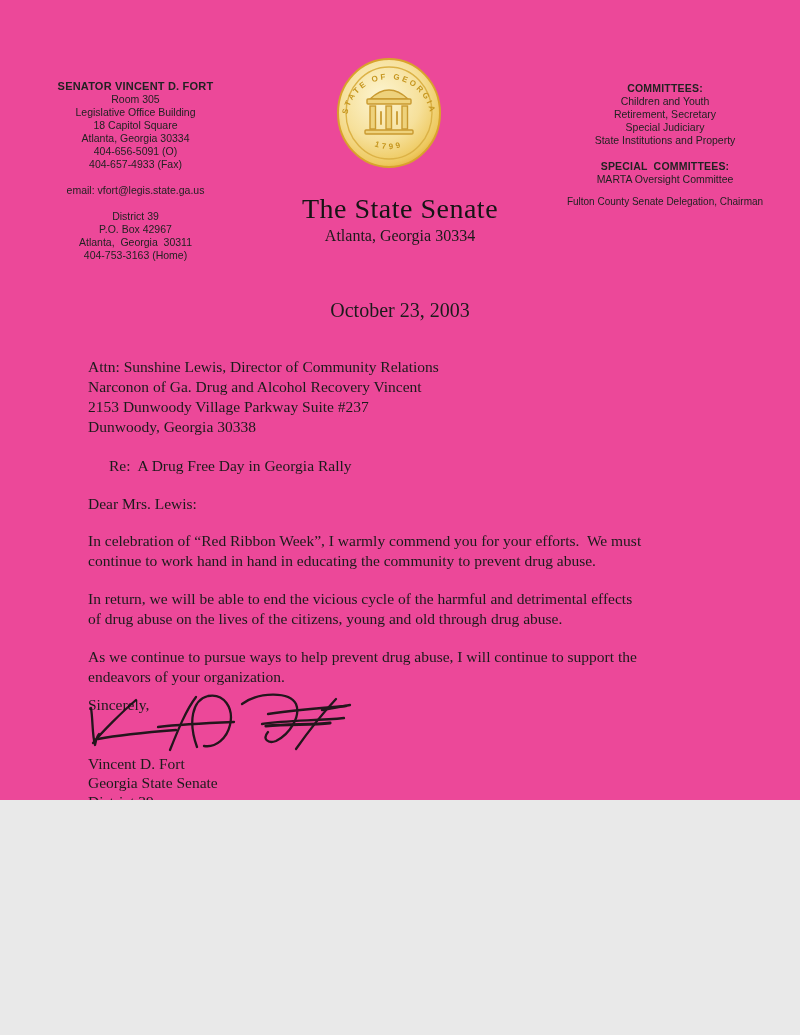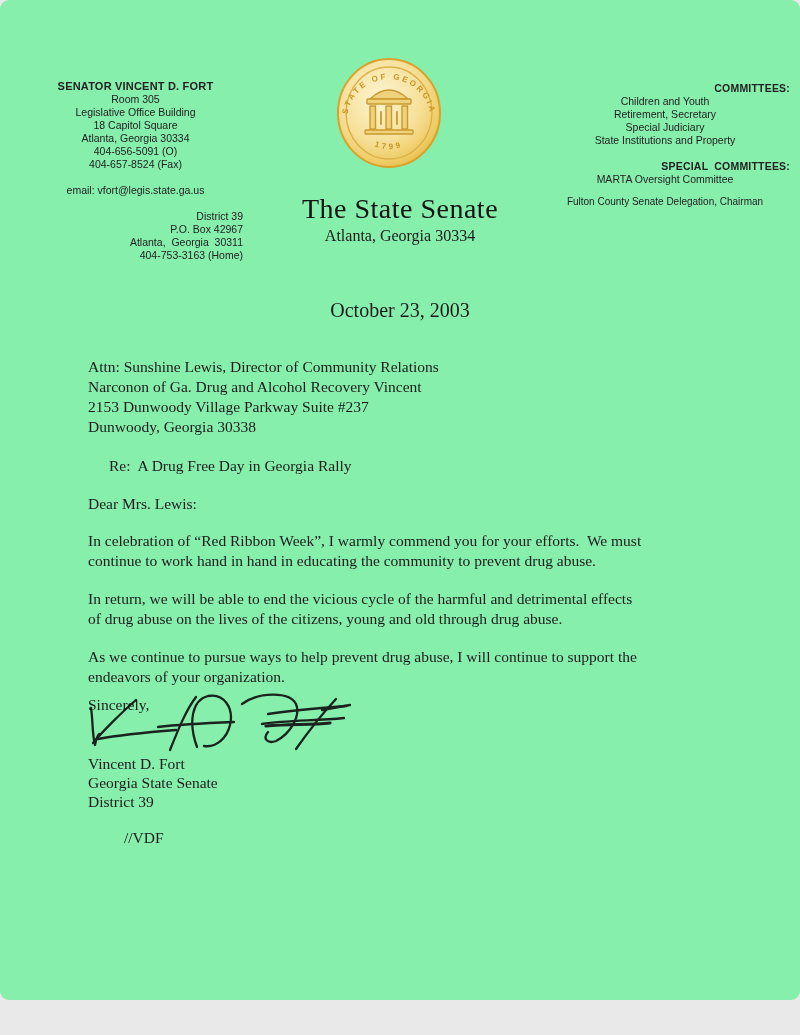--- a/index.html
+++ b/index.html
@@ -1,26 +1,25 @@
 <!DOCTYPE html>
 <html><head>
 <meta charset="utf-8">
 <style>
   html,body{margin:0;padding:0;background:#e9e9e9;}
   .page{
     position:relative;
-    width:800px;height:1000px;
+    width:800px;height:800px;
     margin:0 auto;
-    background:#86efac;
+    background:#ec4899;
     color:#1b1b1b;
     font-family:"Liberation Serif", serif;
     overflow:hidden;
-    border-radius:9px;
   }
-  .pre{white-space:pre-wrap;text-align:right;}
+  .pre{white-space:pre-wrap;}
   
   .sender-block{
     position:absolute;left:28px;top:80px;width:215px;
     text-align:center;
     font-family:"Liberation Sans", sans-serif;
     font-size:10.5px;line-height:13px;color:#222;
   }
   .sender-name{font-weight:bold;font-size:11px;letter-spacing:.2px;}
   .block-gap{height:13px;}
   .seal-wrap{position:absolute;left:336px;top:57px;width:106px;height:112px;}
@@ -64,21 +63,21 @@
 
 <div class="page">
 
   <div class="sender-block">
     <div class="sender-name">SENATOR VINCENT D. FORT</div>
     <div>Room 305</div>
     <div>Legislative Office Building</div>
     <div>18 Capitol Square</div>
     <div>Atlanta, Georgia 30334</div>
     <div>404-656-5091 (O)</div>
-    <div>404-657-8524 (Fax)</div>
+    <div>404-657-4933 (Fax)</div>
     <div class="block-gap"></div>
     <div>email: vfort@legis.state.ga.us</div>
     <div class="block-gap"></div>
     <div class="pre">District 39</div>
     <div class="pre">P.O. Box 42967</div>
     <div class="pre">Atlanta,  Georgia  30311</div>
     <div class="pre">404-753-3163 (Home)</div>
   </div>
 
   <div class="seal-wrap">

